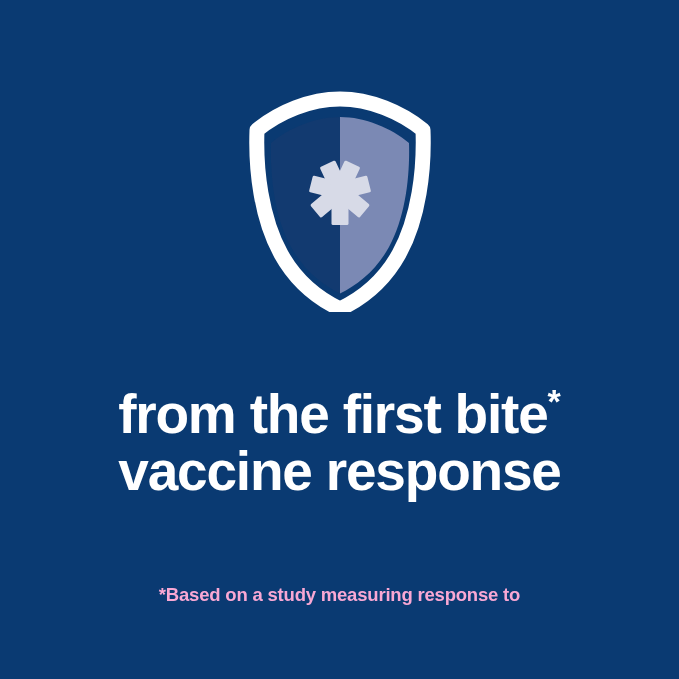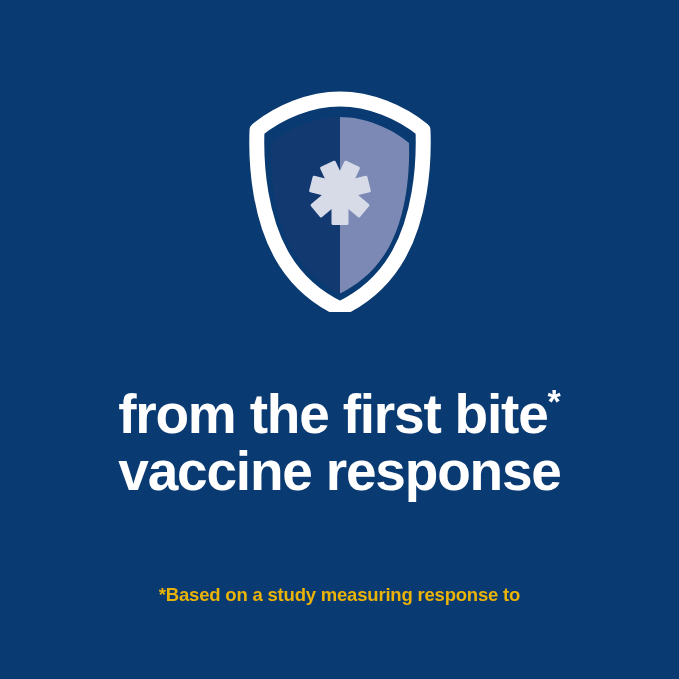--- a/index.html
+++ b/index.html
@@ -67,21 +67,21 @@
     letter-spacing: 0;
   }
 
   
   #footnote {
     position: absolute;
     top: 581px;
     left: 0;
     width: 679px;
     text-align: center;
-    color: #eab308;
+    color: #f9a8d4;
     font-family: "Liberation Sans", sans-serif;
     font-weight: bold;
     font-size: 18.5px;
     line-height: 27px;
     letter-spacing: -0.2px;
   }
   #footnote .fn-line {
     display: block;
     white-space: nowrap;
   }

